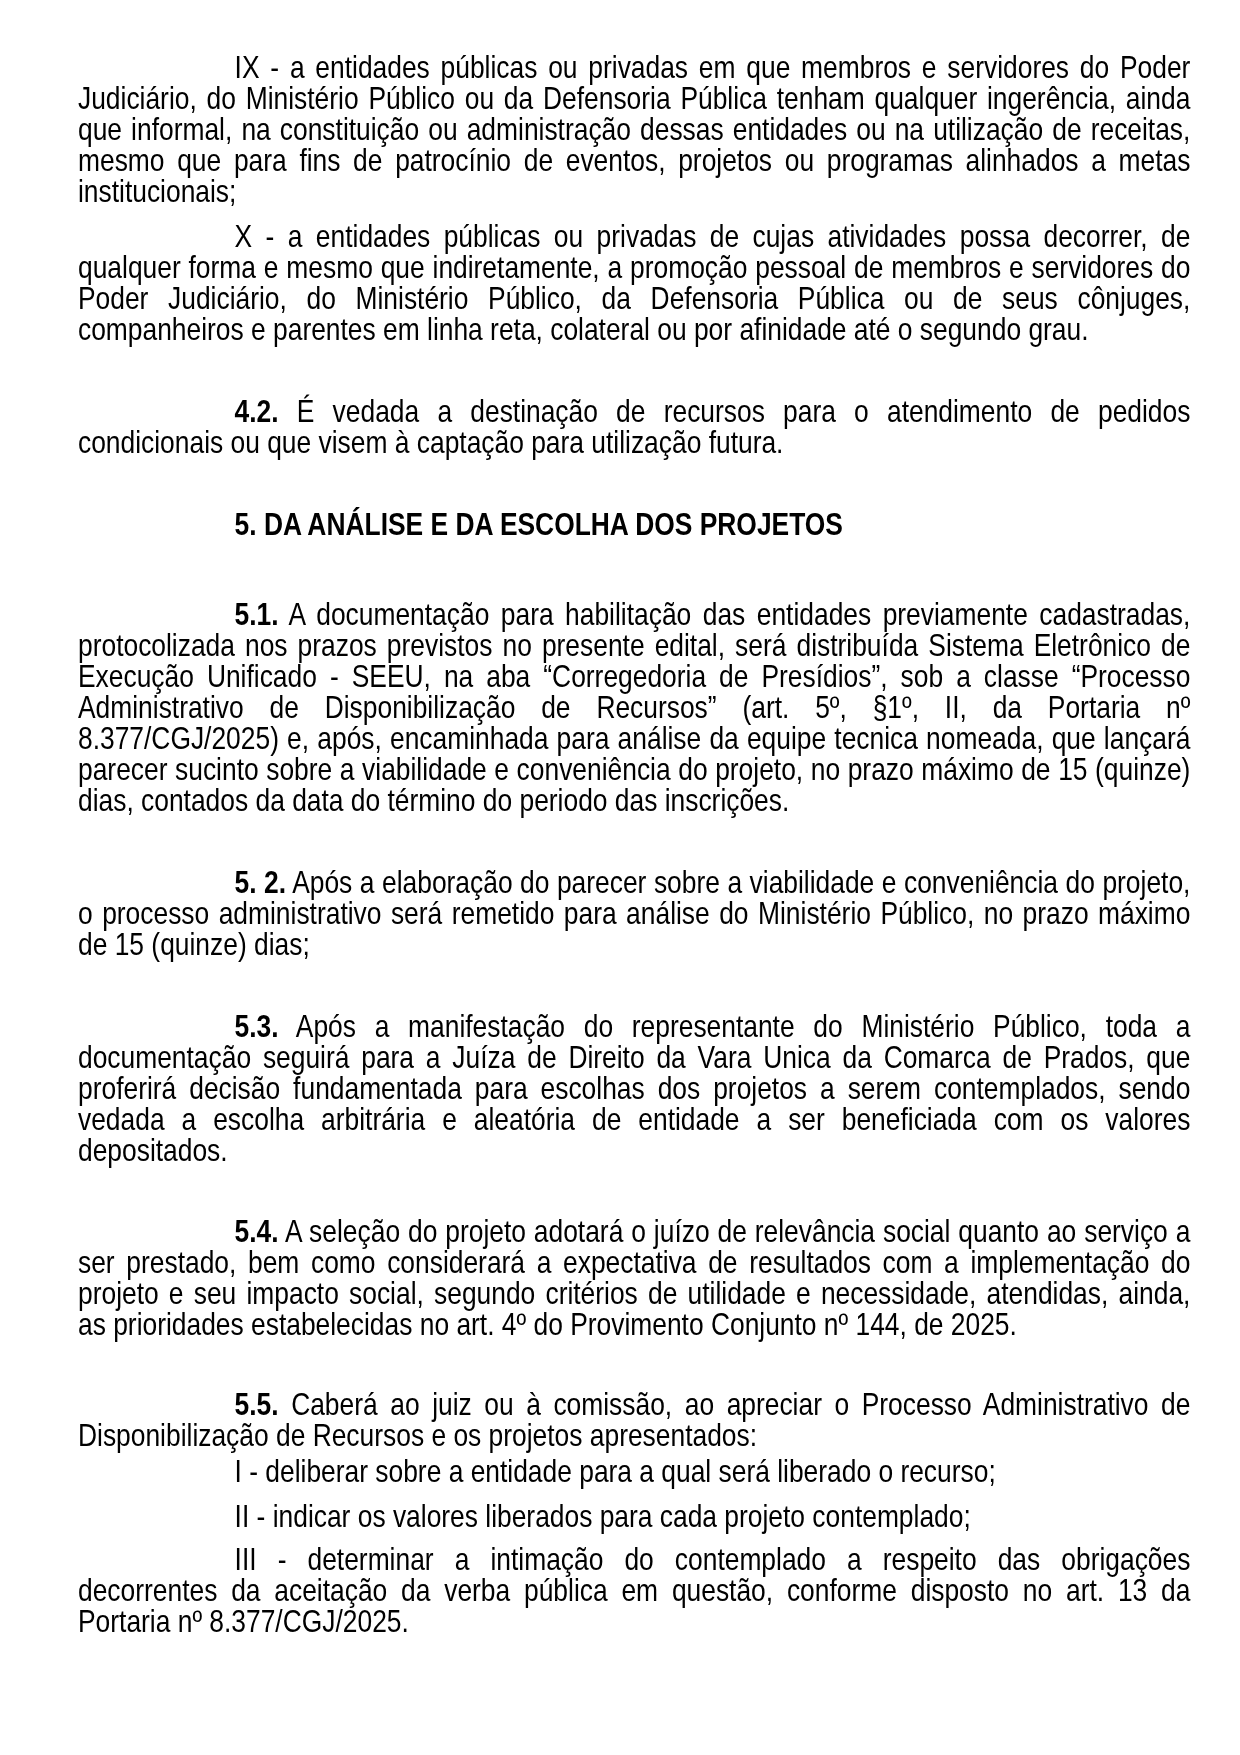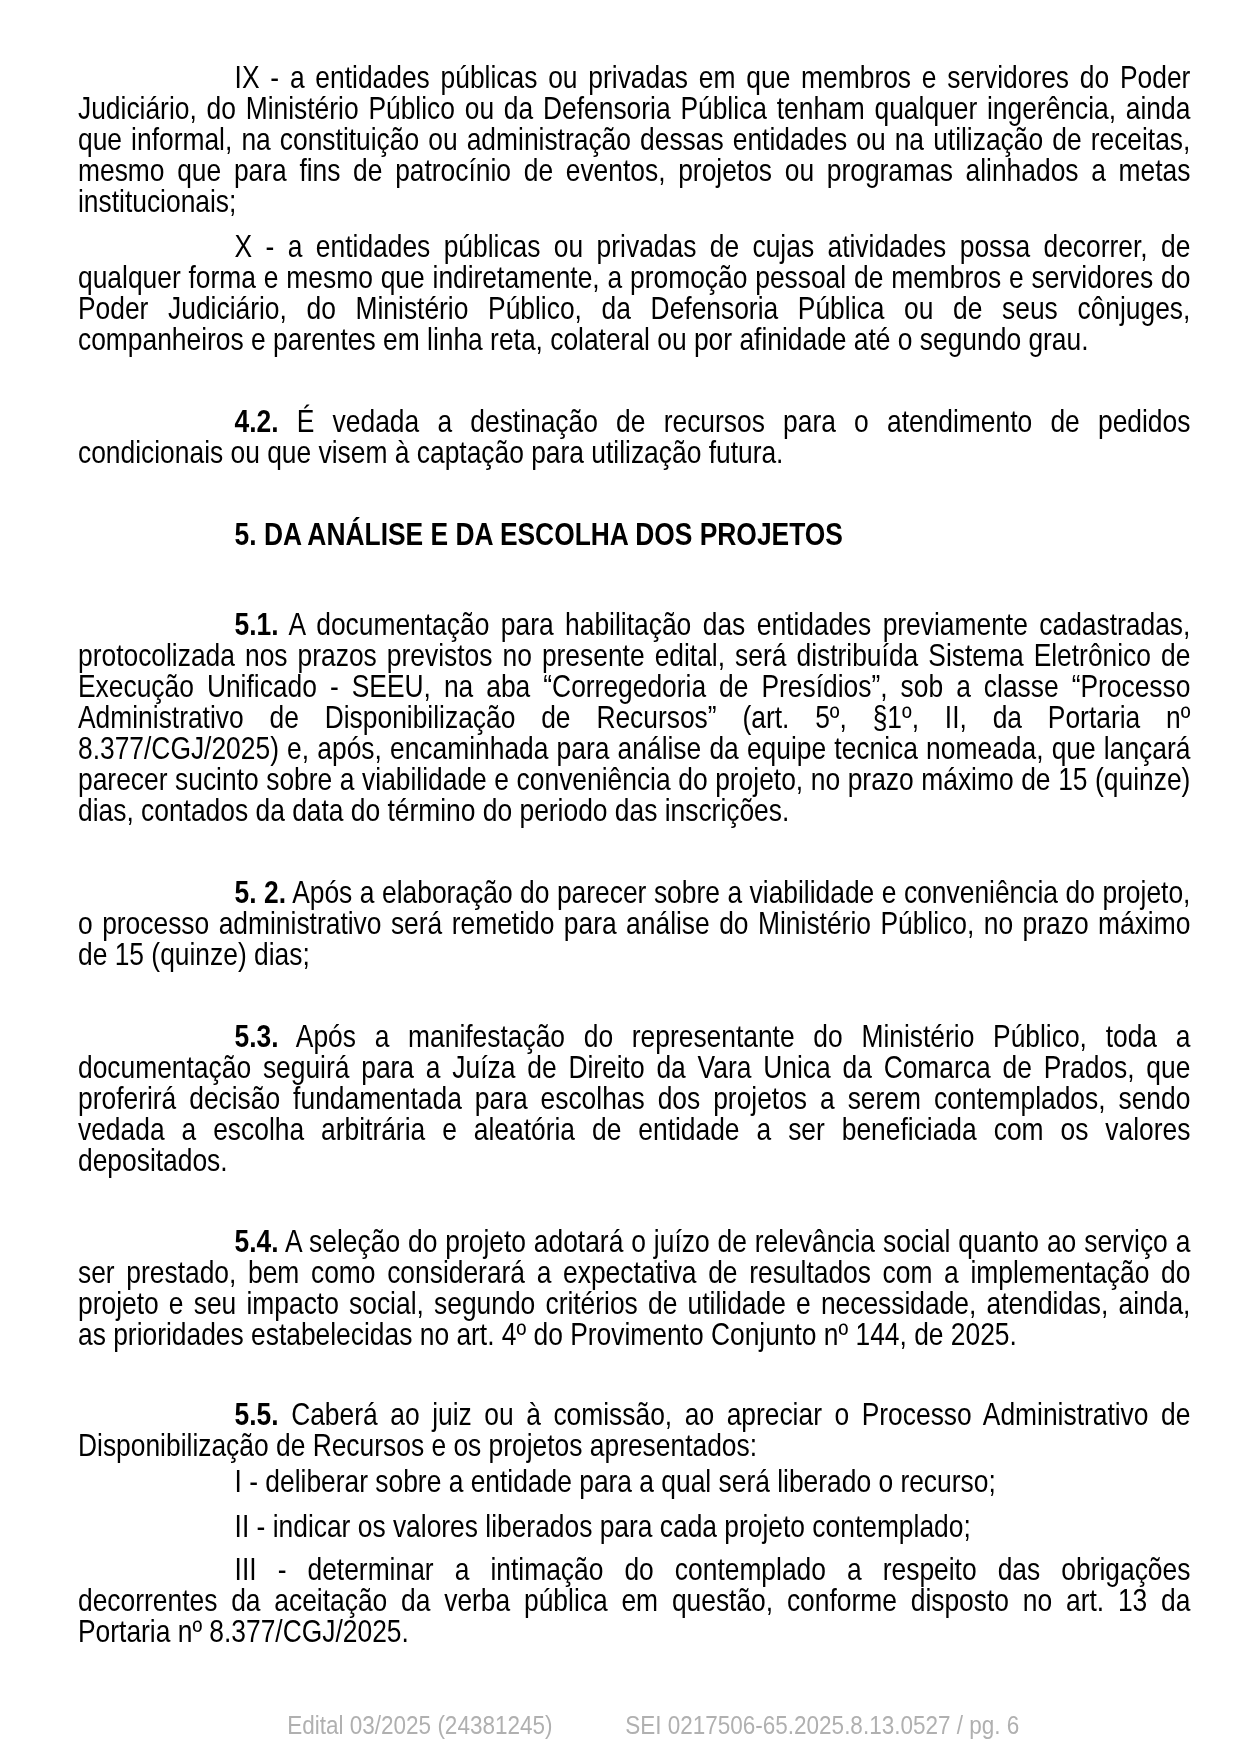--- a/index.html
+++ b/index.html
@@ -12,21 +12,21 @@
     width: 1240px;
     height: 1755px;
     background: #ffffff;
     overflow: hidden;
     font-family: "Liberation Sans", "DejaVu Sans", sans-serif;
   }
   
   .doc {
     position: absolute;
     left: 78px;
-    top: 62px;
+    top: 52px;
     width: 1162px;
   }
   .doc-inner {
     width: 1286px;
     transform: scaleX(0.865);
     transform-origin: 0 0;
     font-size: 30.5px;
     line-height: 31px;
     color: #000000;
   }
@@ -96,20 +96,14 @@
 
       <p class="para mt5">I - deliberar sobre a entidade para a qual será liberado o recurso;</p>
 
       <p class="para mt14">II - indicar os valores liberados para cada projeto contemplado;</p>
 
       <p class="para mt12">III - determinar a intimação do contemplado a respeito das obrigações decorrentes da aceitação da verba pública em questão, conforme disposto no art. 13 da Portaria nº 8.377/CGJ/2025.</p>
 
     </div>
   </div>
 
-  <div class="footer">
-    <div class="footer-inner">
-      <span class="doc-ref">Edital 03/2025 (24381245)</span>
-      <span class="sei-ref">SEI 0217506-65.2025.8.13.0527 / pg. 6</span>
-    </div>
-  </div>
 
 </div>
 
 </body></html>

